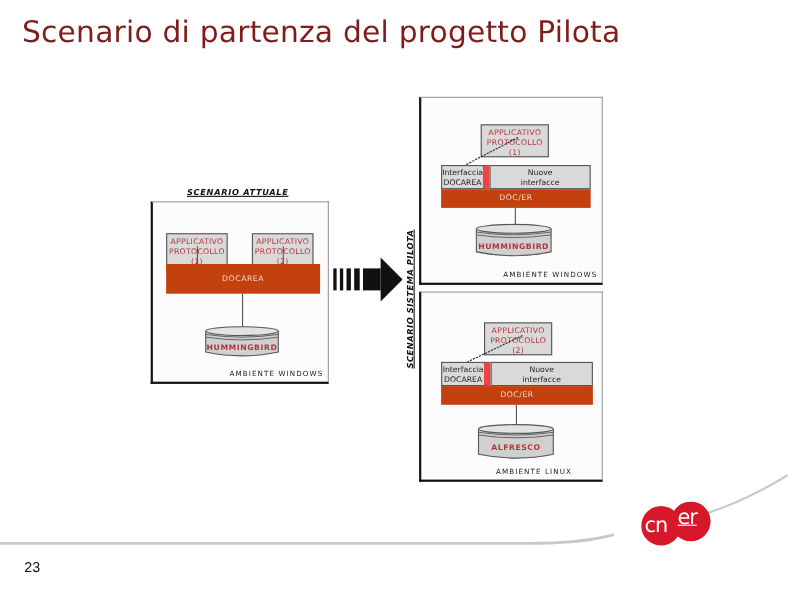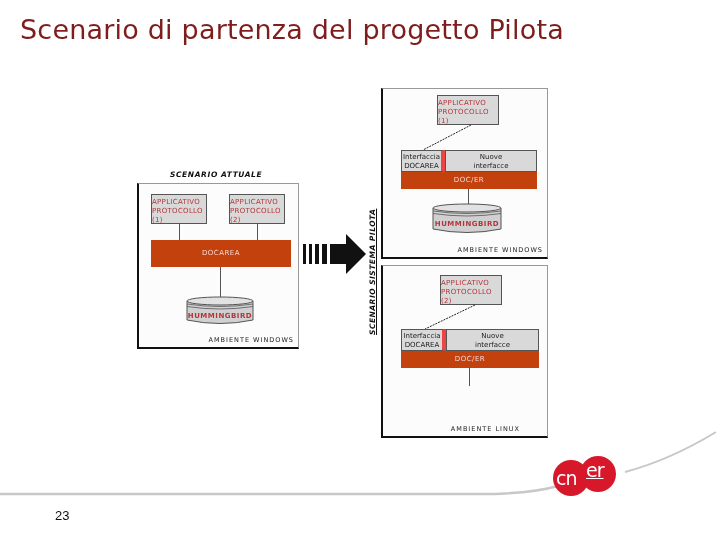--- a/index.html
+++ b/index.html
@@ -1,29 +1,29 @@
 <!DOCTYPE html>
 <html><head>
 <meta charset="utf-8">
 <style>
   html, body { margin:0; padding:0; }
   body { width:720px; height:540px; position:relative; background:#ffffff; overflow:hidden; font-family:"DejaVu Sans", sans-serif; }
   .title { position:absolute; left:20px; top:14px; font-size:27px; font-weight:normal; color:#7f1d1d; letter-spacing:0.2px; font-family:"DejaVu Sans", sans-serif; }
   .panel { position:absolute; background:#fcfcfc; border-top:1px solid #999; border-left:2px solid #111; border-right:1px solid #999; border-bottom:2px solid #111; box-sizing:border-box; }
-  .gbox { position:absolute; background:#d9d9d9; border:1px solid #555; box-sizing:border-box; color:#b5343b; font-size:7px; line-height:9px; padding-top:3px; letter-spacing:0.3px; }
+  .gbox { position:absolute; background:#d9d9d9; border:1px solid #555; box-sizing:border-box; color:#b5343b; font-size:7px; text-align:center; line-height:9px; padding-top:3px; letter-spacing:0.3px;margin-top:18px; }
   .redbar { position:absolute; background:#c2410c; color:#f4d7d7; font-size:7px; font-weight:normal; text-align:center; letter-spacing:0.5px; box-sizing:border-box; }
   .vline { position:absolute; width:1px; background:#555; }
   .env { position:absolute; font-size:6.5px; letter-spacing:1px; color:#222;margin-left:24px; }
-  .heading { position:absolute; font-size:7.5px; font-weight:bold; font-style:italic; color:#111; letter-spacing:0.6px; }
+  .heading { position:absolute; font-size:7.5px; font-weight:bold; font-style:italic; text-decoration:underline; color:#111; letter-spacing:0.6px; }
   .cyl { position:absolute; }
   .cyl-label { position:absolute; left:0; right:0; text-align:center; font-size:7px; color:#b5343b; letter-spacing:0.5px; font-weight:bold; }
   .iface { position:absolute; background:#d9d9d9; border:1px solid #555; box-sizing:border-box; color:#222; font-size:7px; text-align:center; line-height:9px; padding-top:2px; }
-  .iface.left { border-right:4px solid #ef4444; }
+  .iface.left { border-right:6px solid #ef4444; }
   .vertical-label { position:absolute; transform-origin:left top; transform:rotate(-90deg); font-size:7.5px; font-weight:bold; font-style:italic; text-decoration:underline; letter-spacing:0.5px; color:#111; white-space:nowrap; }
-  .page-num { position:absolute; left:22px; top:508px; font-size:13px; color:#111; font-family:"Liberation Sans", sans-serif;margin-left:33px; }
+  .page-num { position:absolute; left:22px; top:508px; font-size:13px; color:#111; font-family:"Liberation Sans", sans-serif; }
   .footer-svg { position:absolute; left:0; top:420px; }
 </style>
 </head>
 <body>
 
 <div class="title">Scenario di partenza del progetto Pilota</div>
 
 <div class="heading" style="left:170px; top:170px;">SCENARIO ATTUALE</div>
 
 <div class="panel" style="left:137px; top:183px; width:162px; height:166px;">
@@ -109,29 +109,38 @@
   <div class="iface left" style="left:18px; top:63px; width:45px; height:22px;">
     <div>Interfaccia</div>
     <div>DOCAREA</div>
   </div>
   <div class="iface" style="left:63px; top:63px; width:93px; height:22px;">
     <div>Nuove</div>
     <div>interfacce</div>
   </div>
   <div class="redbar" style="left:18px; top:85px; width:138px; height:17px; line-height:17px;">DOC/ER</div>
   <div class="vline" style="left:86px; top:102px; height:18px;"></div>
+  <div class="cyl" style="left:51px; top:119px; width:70px; height:34px;">
+    <svg width="70" height="34" viewBox="0 0 70 34">
+      <path d="M1 5 L1 28 Q35 35 69 28 L69 5" fill="#d0d0d0" stroke="#555" stroke-width="1"></path>
+      <ellipse cx="35" cy="5" rx="34" ry="4" fill="#e2e2e2" stroke="#555" stroke-width="1"></ellipse>
+      <path d="M1 8 Q35 13 69 8" fill="none" stroke="#555" stroke-width="0.8"></path>
+      <path d="M1 10.5 Q35 15.5 69 10.5" fill="none" stroke="#555" stroke-width="0.8"></path>
+    </svg>
+    <div class="cyl-label" style="top:18px;">ALFRESCO</div>
+  </div>
   <div class="env" style="right:27px; bottom:3px;">AMBIENTE LINUX</div>
 </div>
 
 <svg class="footer-svg" width="720" height="120" viewBox="0 0 720 120">
   <path d="M0 74 L480 74 Q530 74 558 66" fill="none" stroke="#c8c8c8" stroke-width="2.5"></path>
   <path d="M625 52 Q670 40 716 12" fill="none" stroke="#c8c8c8" stroke-width="2"></path>
 </svg>
 
-<div style="position:absolute; left:552px; top:456px; width:68px; height:42px;">
+<div style="position:absolute; left:582px; top:456px; width:68px; height:42px;">
   <svg width="68" height="42" viewBox="0 0 68 42">
     <circle cx="19" cy="22" r="18" fill="#d7182a"></circle>
     <circle cx="46" cy="18" r="18" fill="#d7182a"></circle>
   </svg>
   <span style="position:absolute; left:4px; top:11px; font-size:19px; color:#ffffff; font-family:'DejaVu Sans', sans-serif; letter-spacing:-1px;">cn</span>
   <span style="position:absolute; left:34px; top:3px; font-size:19px; color:#ffffff; font-family:'DejaVu Sans', sans-serif; letter-spacing:-1px;text-decoration:underline;">er</span>
 </div>
 
 <div class="page-num">23</div>
 

